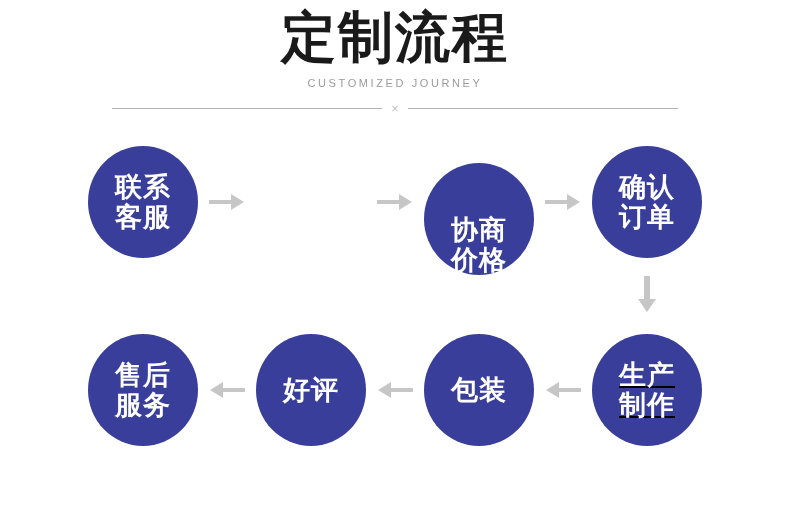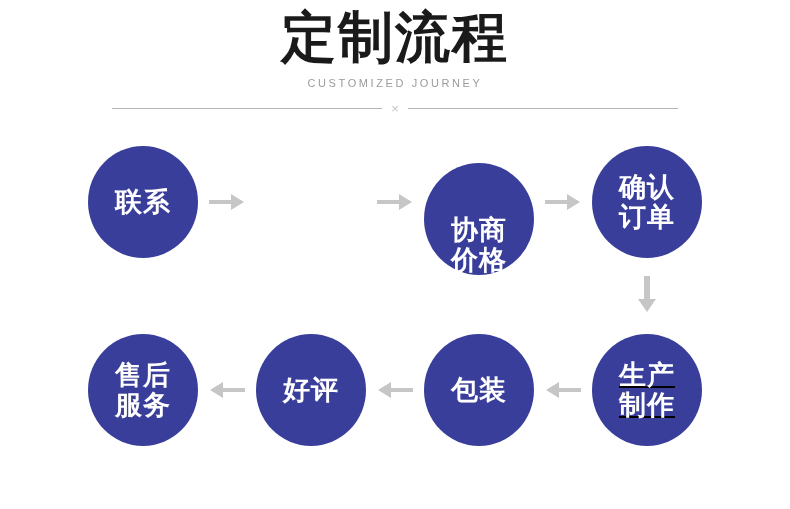--- a/index.html
+++ b/index.html
@@ -134,20 +134,21 @@
   <div class="divider">
     <span class="rule"></span>
     <span class="xmark">×</span>
     <span class="rule"></span>
   </div>
 
   <div class="flow">
 
     <div class="node" style="left:143px; top:62px;">
       <span class="line">联系</span>
+      <span class="line">客服</span>
     </div>
 
     <div class="arrow-h" style="left:227px; top:62px;">
       <svg width="40" height="22" viewBox="0 0 40 22">
           <path d="M2 9 L24 9 L24 3 L37 11 L24 19 L24 13 L2 13 Z" fill="#C6C6C6"></path>
         </svg>
     </div>
 
 
     <div class="arrow-h" style="left:395px; top:62px;">

